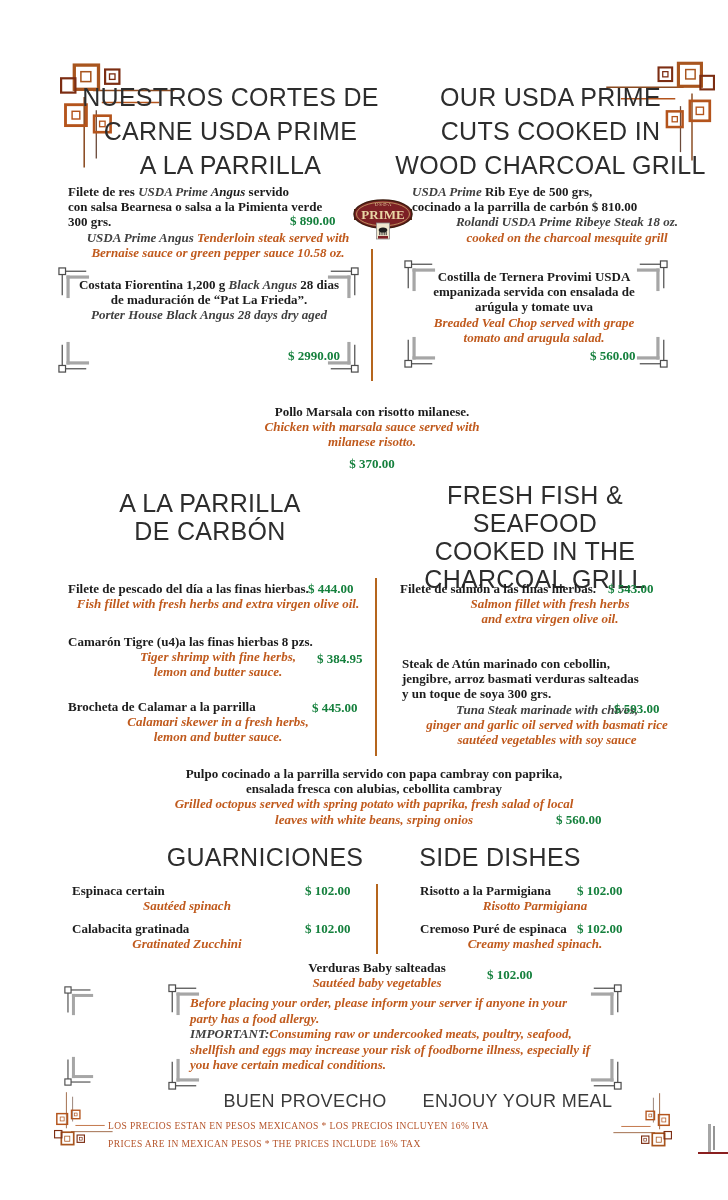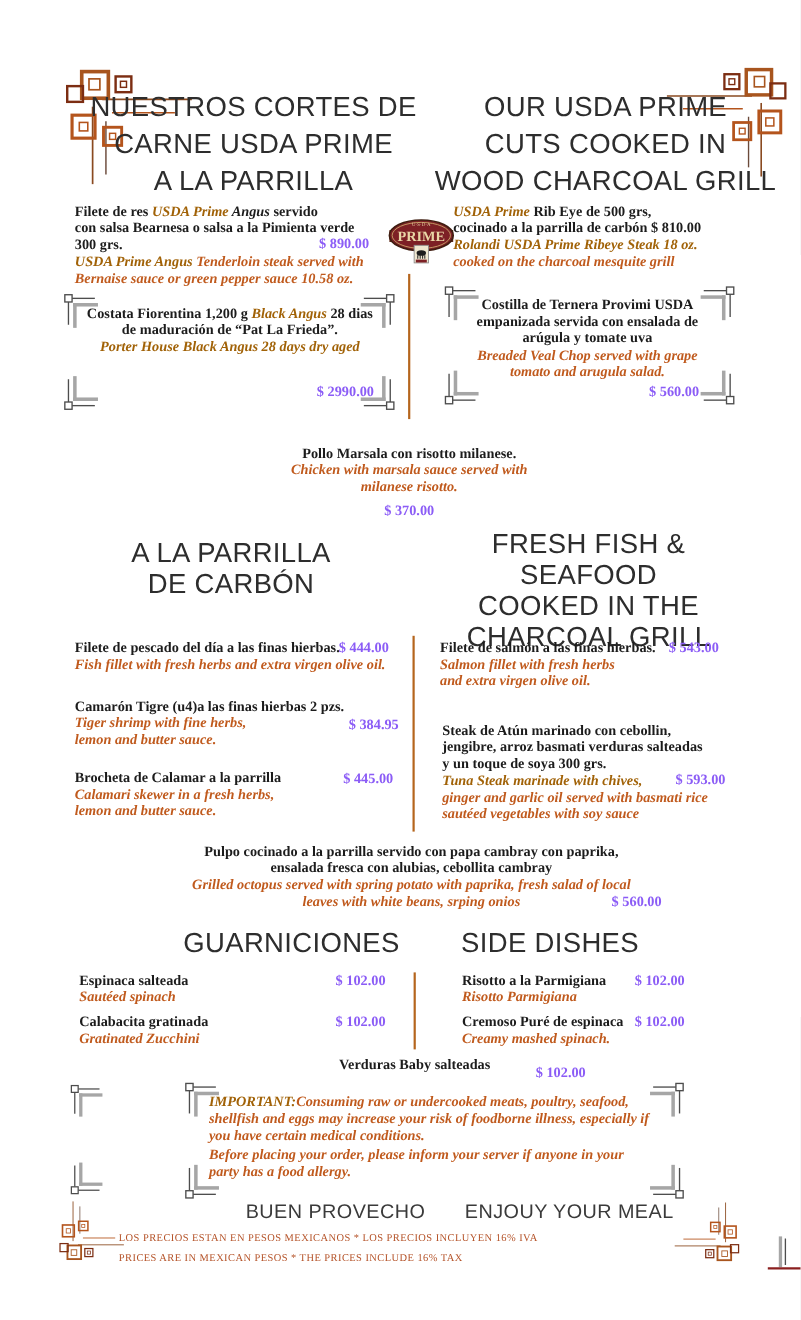--- a/index.html
+++ b/index.html
@@ -6,25 +6,25 @@
   .page{position:relative;width:728px;height:1200px;background:#ffffff;margin:0 auto;overflow:hidden;
         font-family:"Liberation Serif",serif;}
   .abs{position:absolute;}
   
   .h1{font-family:"Liberation Sans",sans-serif;font-size:25px;line-height:34px;color:#2d2d2d;
       text-align:center;white-space:pre-line;letter-spacing:.3px;}
   .h2{font-family:"Liberation Sans",sans-serif;font-size:25px;line-height:28px;color:#2d2d2d;
       text-align:center;white-space:pre-line;letter-spacing:.3px;}
   
   .es{font-size:13px;font-weight:bold;color:#1c1c1c;line-height:15.2px;white-space:pre-line;}
-  .en{font-size:13px;font-weight:bold;font-style:italic;color:#c05a1d;line-height:15.2px;white-space:pre-line;}
-  .ri{color:#a16207;font-style:italic;font-weight:bold;}
+  .en{font-size:13px;font-weight:bold;font-style:italic;color:#c05a1d;line-height:15.2px;white-space:pre-line;text-align:center;}
+  .ri{color:#404040;font-style:italic;font-weight:bold;}
   .bi{color:#1c1c1c;font-style:italic;font-weight:bold;}
   .ctr{text-align:center;}
-  .price{position:absolute;font-size:13px;font-weight:bold;color:#8b5cf6;line-height:15.2px;text-align:center;}
+  .price{position:absolute;font-size:13px;font-weight:bold;color:#15803d;line-height:15.2px;text-align:center;}
   .vdiv{position:absolute;width:2px;background:#b5651d;}
   .notice-line{font-size:13px;font-weight:bold;font-style:italic;color:#c05a1d;line-height:15.5px;white-space:pre-line;}
   .foot-big{font-family:"Liberation Sans",sans-serif;font-size:18px;color:#3a3a3a;text-align:center;letter-spacing:.4px;}
   .foot-small{font-size:9.5px;color:#b5542a;letter-spacing:.4px;}
   .flip-x{transform:scaleX(-1);}
   .flip-y{transform:scaleY(-1);}
   .flip-xy{transform:scale(-1,-1);}
   svg.orn,svg.brk,svg.badge,svg.mark{position:absolute;overflow:visible;}
 </style>
 </head>
@@ -162,21 +162,21 @@
     <div class="es">Filete de pescado del día a las finas hierbas.</div>
     <div class="en">Fish fillet with fresh herbs and extra virgen olive oil.</div>
   </div>
 
   <div class="abs h2" style="left:390px;top:481px;width:290px">FRESH FISH &amp; SEAFOOD
 COOKED IN THE
 CHARCOAL GRILL</div>
   <div class="price" style="left:308px;top:581px">$ 444.00</div>
 
   <div class="abs" style="left:68px;top:634px;width:300px">
-    <div class="es">Camarón Tigre (u4)a las finas hierbas 2 pzs.</div>
+    <div class="es">Camarón Tigre (u4)a las finas hierbas 8 pzs.</div>
     <div class="en">Tiger shrimp with fine herbs,
 lemon and butter sauce.</div>
   </div>
   <div class="price" style="left:317px;top:651px">$ 384.95</div>
 
   <div class="abs" style="left:68px;top:699px;width:300px">
     <div class="es">Brocheta de Calamar a la parrilla</div>
     <div class="en">Calamari skewer in a fresh herbs,
 lemon and butter sauce.</div>
   </div>
@@ -206,21 +206,21 @@
 ensalada fresca con alubias, cebollita cambray</div>
     <div class="en">Grilled octopus served with spring potato with paprika, fresh salad of local
 leaves with white beans, srping onios</div>
   </div>
   <div class="price" style="left:556px;top:812px">$ 560.00</div>
 
   <div class="abs h2" style="left:370px;top:843px;width:260px">SIDE DISHES</div>
   <div class="abs h2" style="left:135px;top:843px;width:260px">GUARNICIONES</div>
 
   <div class="abs" style="left:72px;top:883px;width:230px">
-    <div class="es">Espinaca salteada</div>
+    <div class="es">Espinaca certain</div>
     <div class="en">Sautéed spinach</div>
   </div>
   <div class="price" style="left:305px;top:883px">$ 102.00</div>
 
   <div class="abs" style="left:72px;top:921px;width:230px">
     <div class="es">Calabacita gratinada</div>
     <div class="en">Gratinated  Zucchini</div>
   </div>
   <div class="price" style="left:305px;top:921px">$ 102.00</div>
 
@@ -233,20 +233,21 @@
   <div class="price" style="left:577px;top:883px">$ 102.00</div>
 
   <div class="abs" style="left:420px;top:921px;width:230px">
     <div class="es">Cremoso Puré de espinaca</div>
     <div class="en">Creamy mashed spinach.</div>
   </div>
   <div class="price" style="left:577px;top:921px">$ 102.00</div>
 
   <div class="abs ctr" style="left:252px;top:960px;width:250px">
     <div class="es">Verduras Baby salteadas</div>
+    <div class="en">Sautéed baby vegetables</div>
   </div>
   <div class="price" style="left:487px;top:967px">$ 102.00</div>
 
   <svg class="brk" width="30" height="30" viewBox="0 0 34 34" style="left:64px;top:986px">
       <use href="#brk"></use>
     </svg>
   <svg class="brk flip-y" width="30" height="30" viewBox="0 0 34 34" style="left:64px;top:1056px">
       <use href="#brk"></use>
     </svg>
 
@@ -256,25 +257,25 @@
   <svg class="brk flip-x" width="32" height="32" viewBox="0 0 34 34" style="left:590px;top:984px">
       <use href="#brk"></use>
     </svg>
   <svg class="brk flip-y" width="32" height="32" viewBox="0 0 34 34" style="left:168px;top:1058px">
       <use href="#brk"></use>
     </svg>
   <svg class="brk flip-xy" width="32" height="32" viewBox="0 0 34 34" style="left:590px;top:1058px">
       <use href="#brk"></use>
     </svg>
   <div class="abs" style="left:190px;top:993px;width:420px">
+    <div class="notice-line" style="margin-top:2px">Before placing your order, please inform your server if anyone in your
+party has a food allergy.</div>
     <div class="notice-line"><span class="ri">IMPORTANT:</span><span>Consuming raw or undercooked meats, poultry, seafood,
 shellfish and eggs may increase your risk of foodborne illness, especially if
 you have certain medical conditions.</span></div>
-    <div class="notice-line" style="margin-top:2px">Before placing your order, please inform your server if anyone in your
-party has a food allergy.</div>
   </div>
 
   <svg class="mark" width="34" height="36" viewBox="0 0 34 36" style="left:694px;top:1124px">
     <rect x="14" y="0" width="3" height="28" fill="#a6a6a6"></rect>
     <path d="M20 2 V26" stroke="#4d4d4d" stroke-width="1.2" fill="none"></path>
     <path d="M4 29 H34" stroke="#8a1f1f" stroke-width="2" fill="none"></path>
   </svg>
 
   <div class="abs foot-big" style="left:195px;top:1091px;width:220px">BUEN PROVECHO</div>
   <div class="abs foot-big" style="left:405px;top:1091px;width:225px">ENJOUY YOUR MEAL</div>

